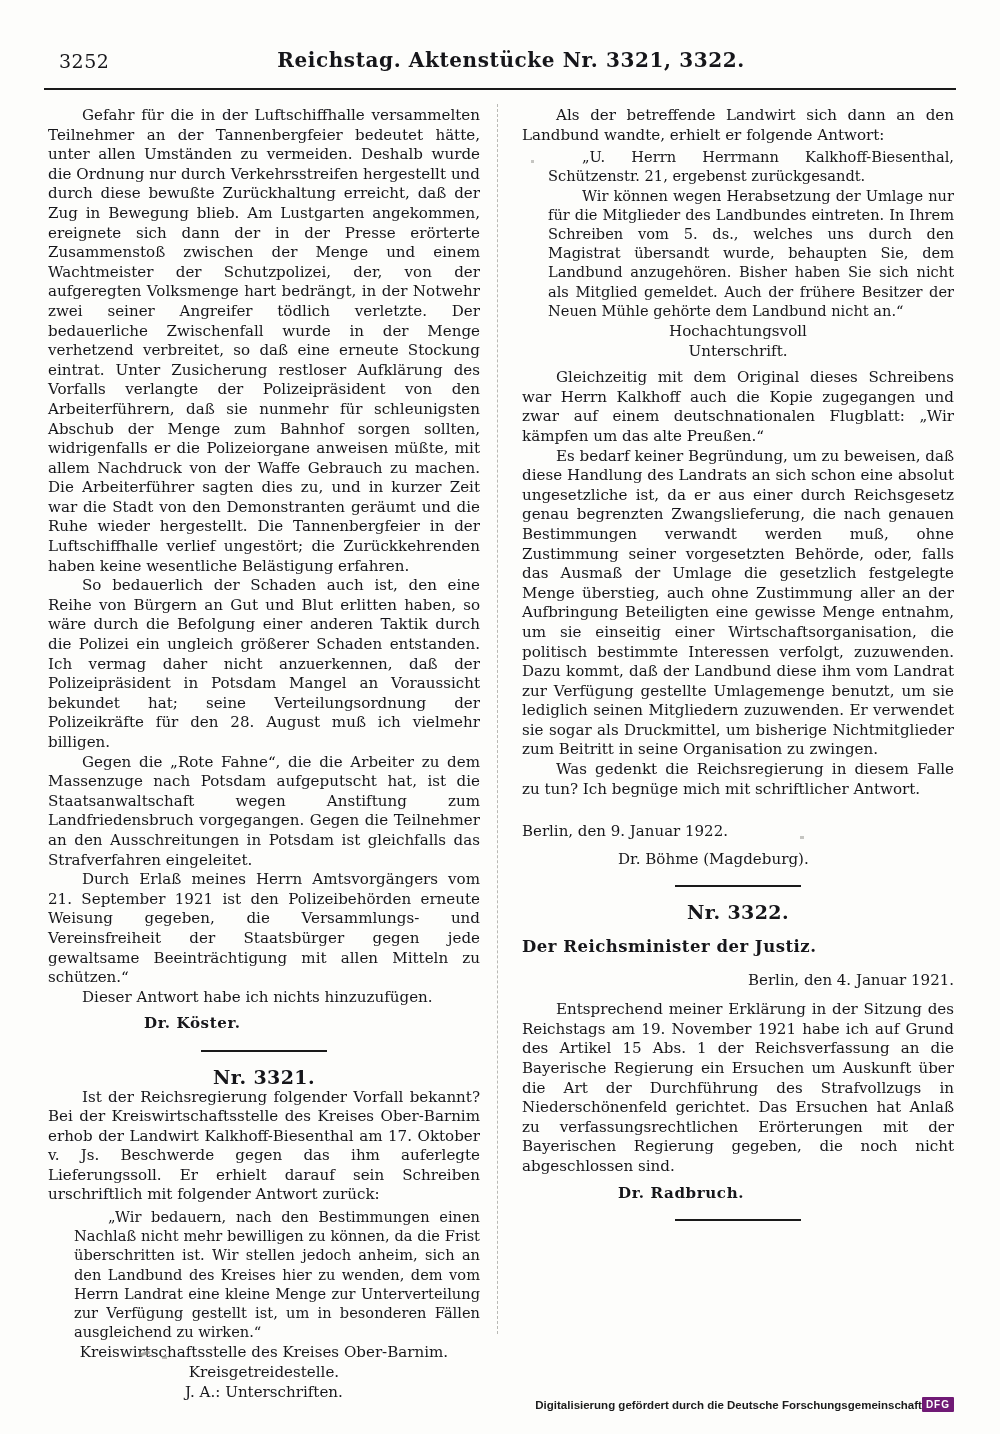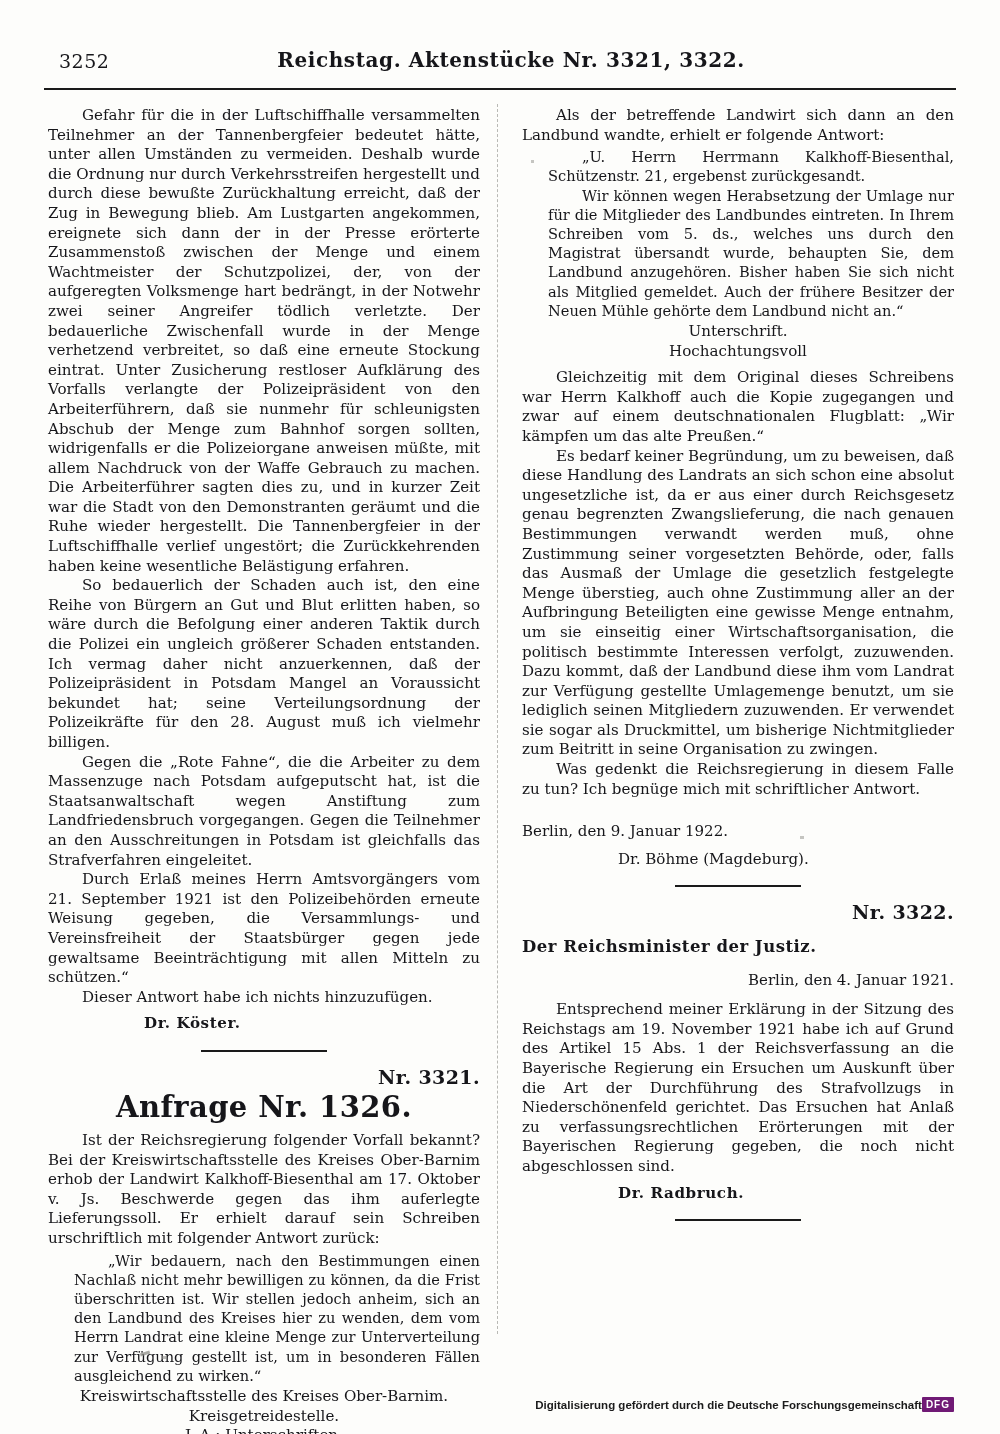--- a/index.html
+++ b/index.html
@@ -93,21 +93,21 @@
     text-indent: 0;
     margin-left: 96px;
   }
   .shortrule {
     width: 126px;
     height: 2px;
     background: #1a1a1a;
     margin: 16px auto 16px auto;
   }
   .numhead {
-    text-align: right;
+    text-align: center;
     text-indent: 0;
     font-weight: bold;
     font-size: 19px;
     letter-spacing: 0.4px;
     margin-top: 10px;
   }
   .bighead {
     text-align: center;
     text-indent: 0;
     font-weight: bold;
@@ -185,38 +185,37 @@
   <div class="col left">
     <p>Gefahr für die in der Luftschiffhalle versammelten Teilnehmer an der Tannenbergfeier bedeutet hätte, unter allen Umständen zu vermeiden. Deshalb wurde die Ordnung nur durch Verkehrsstreifen hergestellt und durch diese bewußte Zurückhaltung erreicht, daß der Zug in Bewegung blieb. Am Lustgarten angekommen, ereignete sich dann der in der Presse erörterte Zusammenstoß zwischen der Menge und einem Wachtmeister der Schutzpolizei, der, von der aufgeregten Volksmenge hart bedrängt, in der Notwehr zwei seiner Angreifer tödlich verletzte. Der bedauerliche Zwischenfall wurde in der Menge verhetzend verbreitet, so daß eine erneute Stockung eintrat. Unter Zusicherung restloser Aufklärung des Vorfalls verlangte der Polizeipräsident von den Arbeiterführern, daß sie nunmehr für schleunigsten Abschub der Menge zum Bahnhof sorgen sollten, widrigenfalls er die Polizeiorgane anweisen müßte, mit allem Nachdruck von der Waffe Gebrauch zu machen. Die Arbeiterführer sagten dies zu, und in kurzer Zeit war die Stadt von den Demonstranten geräumt und die Ruhe wieder hergestellt. Die Tannenbergfeier in der Luftschiffhalle verlief ungestört; die Zurückkehrenden haben keine wesentliche Belästigung erfahren.</p>
     <p>So bedauerlich der Schaden auch ist, den eine Reihe von Bürgern an Gut und Blut erlitten haben, so wäre durch die Befolgung einer anderen Taktik durch die Polizei ein ungleich größerer Schaden entstanden. Ich vermag daher nicht anzuerkennen, daß der Polizeipräsident in Potsdam Mangel an Voraussicht bekundet hat; seine Verteilungsordnung der Polizeikräfte für den 28. August muß ich vielmehr billigen.</p>
     <p>Gegen die „Rote Fahne“, die die Arbeiter zu dem Massenzuge nach Potsdam aufgeputscht hat, ist die Staatsanwaltschaft wegen Anstiftung zum Landfriedensbruch vorgegangen. Gegen die Teilnehmer an den Ausschreitungen in Potsdam ist gleichfalls das Strafverfahren eingeleitet.</p>
     <p>Durch Erlaß meines Herrn Amtsvorgängers vom 21. September 1921 ist den Polizeibehörden erneute Weisung gegeben, die Versammlungs- und Vereinsfreiheit der Staatsbürger gegen jede gewaltsame Beeinträchtigung mit allen Mitteln zu schützen.“</p>
     <p>Dieser Antwort habe ich nichts hinzuzufügen.</p>
     <div class="sp6"></div>
     <p class="sig sc">Dr. Köster.</p>
     <div class="shortrule"></div>
     <p class="numhead">Nr. 3321.</p>
-    <p class="bighead">Anfrage Nr. 1326.</p>
     <p>Ist der Reichsregierung folgender Vorfall bekannt? Bei der Kreiswirtschaftsstelle des Kreises Ober-Barnim erhob der Landwirt Kalkhoff-Biesenthal am 17. Oktober v. Js. Beschwerde gegen das ihm auferlegte Lieferungssoll. Er erhielt darauf sein Schreiben urschriftlich mit folgender Antwort zurück:</p>
     <div class="sp"></div>
     <p class="quote">„Wir bedauern, nach den Bestimmungen einen Nachlaß nicht mehr bewilligen zu können, da die Frist überschritten ist. Wir stellen jedoch anheim, sich an den Landbund des Kreises hier zu wenden, dem vom Herrn Landrat eine kleine Menge zur Unterverteilung zur Verfügung gestellt ist, um in besonderen Fällen ausgleichend zu wirken.“</p>
     <div class="sp"></div>
     <p class="center">Kreiswirtschaftsstelle des Kreises Ober-Barnim.</p>
     <p class="center">Kreisgetreidestelle.</p>
     <p class="center">J. A.: Unterschriften.</p>
   </div>
 
   <div class="col right">
     <p>Als der betreffende Landwirt sich dann an den Landbund wandte, erhielt er folgende Antwort:</p>
     <div class="sp"></div>
     <p class="quote">„U. Herrn Herrmann Kalkhoff-Biesenthal, Schützenstr. 21, ergebenst zurückgesandt.</p>
     <p class="quote">Wir können wegen Herabsetzung der Umlage nur für die Mitglieder des Landbundes eintreten. In Ihrem Schreiben vom 5. ds., welches uns durch den Magistrat übersandt wurde, behaupten Sie, dem Landbund anzugehören. Bisher haben Sie sich nicht als Mitglied gemeldet. Auch der frühere Besitzer der Neuen Mühle gehörte dem Landbund nicht an.“</p>
     <div class="sp"></div>
+    <p class="center">Hochachtungsvoll</p>
     <p class="center">Unterschrift.</p>
-    <p class="center">Hochachtungsvoll</p>
     <div class="sp6"></div>
     <p>Gleichzeitig mit dem Original dieses Schreibens war Herrn Kalkhoff auch die Kopie zugegangen und zwar auf einem deutschnationalen Flugblatt: „Wir kämpfen um das alte Preußen.“</p>
     <p>Es bedarf keiner Begründung, um zu beweisen, daß diese Handlung des Landrats an sich schon eine absolut ungesetzliche ist, da er aus einer durch Reichsgesetz genau begrenzten Zwangslieferung, die nach genauen Bestimmungen verwandt werden muß, ohne Zustimmung seiner vorgesetzten Behörde, oder, falls das Ausmaß der Umlage die gesetzlich festgelegte Menge überstieg, auch ohne Zustimmung aller an der Aufbringung Beteiligten eine gewisse Menge entnahm, um sie einseitig einer Wirtschaftsorganisation, die politisch bestimmte Interessen verfolgt, zuzuwenden. Dazu kommt, daß der Landbund diese ihm vom Landrat zur Verfügung gestellte Umlagemenge benutzt, um sie lediglich seinen Mitgliedern zuzuwenden. Er verwendet sie sogar als Druckmittel, um bisherige Nichtmitglieder zum Beitritt in seine Organisation zu zwingen.</p>
     <p>Was gedenkt die Reichsregierung in diesem Falle zu tun? Ich begnüge mich mit schriftlicher Antwort.</p>
     <div class="sp6"></div>
     <p class="dateline-left">Berlin, den 9. Januar 1922.</p>
     <p class="sig">
       <span>Dr. Böhme (Magdeburg).</span>
     </p>
     <div class="shortrule"></div>

